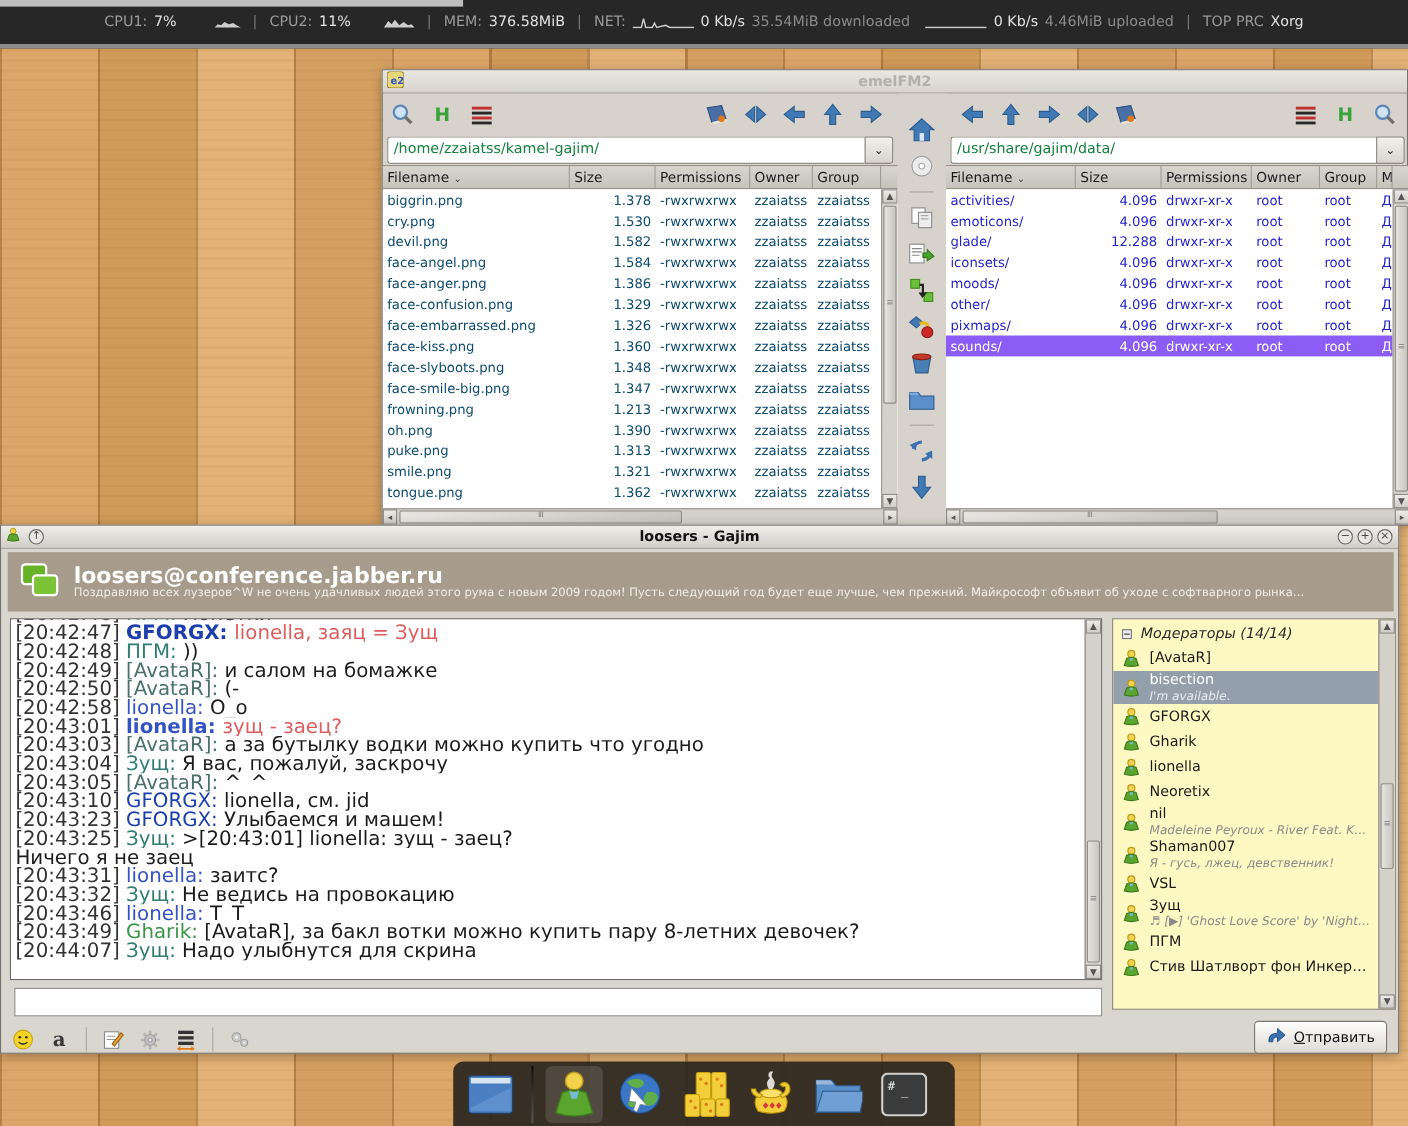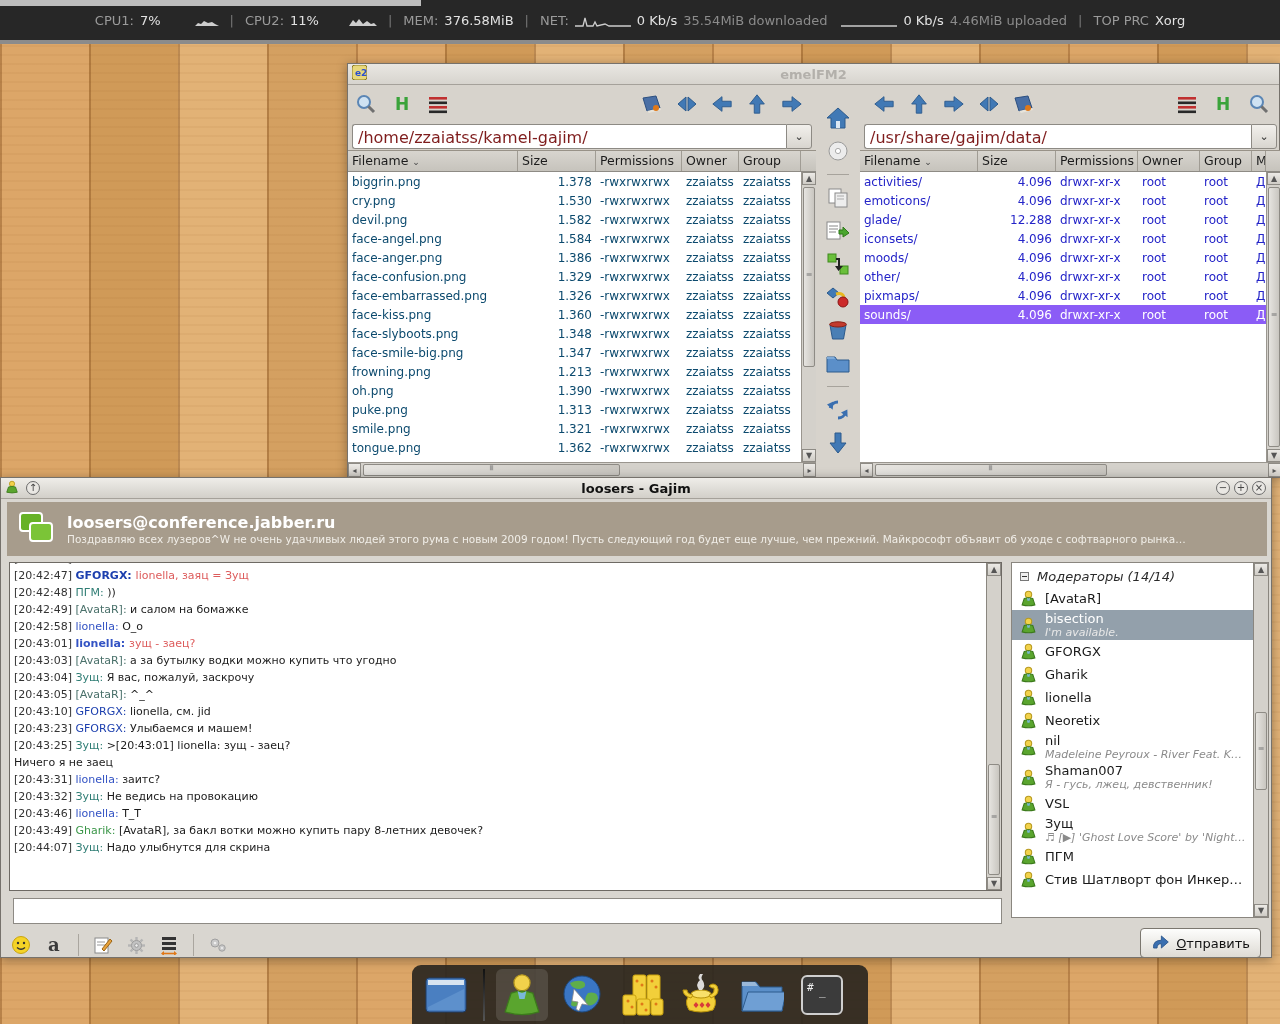--- a/index.html
+++ b/index.html
@@ -48,21 +48,21 @@
   .emel .titlebar { background:linear-gradient(#e9e7e2,#d7d4ce);align-items:center; }
   .emel .title-center { color:#b3b0ab; }
   .emel-body { position:absolute; left:0; top:21px; right:0; bottom:0; display:grid; grid-template-columns:468px 44px 421px; }
   .pane { display:flex; flex-direction:column; min-width:0; }
   .pane-toolbar { height:38px; display:flex; align-items:center; padding:0 6px; gap:10px; }
   .pane-toolbar .spring { flex:1; }
   .tool-ic { width:24px; height:24px; display:inline-flex; align-items:center; justify-content:center; }
   .pathbar { height:27px; display:flex; padding:1px 4px; }
   .path-entry {
     flex:1; background:#fff; border:1px solid #8d8a84; border-right:none; border-radius:3px 0 0 3px;
-    font-size:16px; padding:3px 5px; color:#7f1d1d; overflow:hidden; white-space:nowrap;
+    font-size:13px; padding:3px 5px; color:#15803d; overflow:hidden; white-space:nowrap;
   }
   .path-drop {
     width:26px; background:linear-gradient(#f2f0ec,#d8d5cf); border:1px solid #8d8a84;
     border-radius:0 3px 3px 0; display:flex; align-items:center; justify-content:center;
     font-size:11px; color:#333;
   }
   .cols { height:22px; display:grid; background:linear-gradient(#d8d5cf,#c6c3bc); border-top:1px solid #989288; border-bottom:1px solid #8e8b85; }
   .cols .col { border-right:1px solid #a09c94; font-size:12.5px; color:#1c1c1c; padding:2px 4px; overflow:hidden; white-space:nowrap; }
   .cols .col .chev { font-size:9px; color:#444; }
   .filelist { flex:1; background:#fff; position:relative; overflow:hidden; display:flex; }
@@ -99,31 +99,31 @@
 
   .banner {
     position:absolute; left:6px; top:24px; width:1260px; height:54px; background:#a79c8c;
     display:flex; align-items:center; padding:0 10px; overflow:hidden;
   }
   .banner-icon { width:38px; height:38px; position:relative; flex:none; margin-right:12px; }
   .bubble { position:absolute; border:2px solid #fff; background:#67b226; border-radius:4px; }
   .bubble.b1 { left:2px; top:2px; width:24px; height:20px; }
   .bubble.b2 { left:12px; top:12px; width:24px; height:20px; background:#7bc437; }
   .banner-text { min-width:0; }
-  .banner-title { color:#fff; font-weight:bold; font-size:16px; line-height:20px; }
+  .banner-title { color:#fff; font-weight:bold; font-size:20px; line-height:20px; }
   .banner-subject { color:#f1eee8; font-size:10.5px; white-space:nowrap; overflow:hidden; text-overflow:ellipsis; }
 
   .chatbox { position:absolute; left:8px; top:84px; width:993px; height:329px; border:1px solid #6e6a64; background:#fff; display:flex; overflow:hidden; }
-  .chatlines { flex:1; position:relative; top:-13px; padding:0 0 0 4px; font-size:11px; line-height:17px; color:#1c1c1c; overflow:hidden; }
+  .chatlines { flex:1; position:relative; top:-13px; padding:0 0 0 4px; font-size:18px; line-height:17px; color:#1c1c1c; overflow:hidden; }
   .msg { white-space:nowrap; overflow:hidden; }
   .msg .t { color:#333; }
   .msg .x.hl { color:#dd5c5c; }
   .msg .n.b { font-weight:bold; }
 
-  .roster { position:absolute; left:1010px; top:84px; width:258px; height:356px; border:1px solid #8a867f; background:#ffffff; display:flex; }
+  .roster { position:absolute; left:1010px; top:84px; width:258px; height:356px; border:1px solid #8a867f; background:#fef9c3; display:flex; }
   .roster-list { flex:1; overflow:hidden; padding-top:2px; }
   .rgroup { display:flex; align-items:center; gap:8px; height:22px; padding-left:8px; font-size:13px; font-style:italic; color:#2a2a2a; }
   .boxminus { width:9px; height:9px; border:1px solid #777; background:#eee; position:relative; flex:none; }
   .boxminus::after { content:""; position:absolute; left:1px; right:1px; top:3px; height:1px; background:#333; }
   .ritem { display:flex; align-items:center; gap:8px; min-height:23px; padding:1px 4px 1px 8px; }
   .ritem .p-ic { flex:none; }
   .rname { font-size:13px; color:#1a1a1a; line-height:15px; white-space:nowrap; overflow:hidden; }
   .rstatus { font-size:11px; font-style:italic; color:#8a8a8a; line-height:13px; white-space:nowrap; overflow:hidden; }
   .ritem.sel { background:#93a0ab; }
   .ritem.sel .rname { color:#fff; }
@@ -661,20 +661,21 @@
         <div class="banner-subject">Поздравляю всех лузеров^W не очень удачливых людей этого рума с новым 2009 годом! Пусть следующий год будет еще лучше, чем прежний. Майкрософт объявит об уходе с софтварного рынка…</div>
       </span>
     </div>
 
     <div class="chatbox">
       <div class="chatlines" id="chatlines">
           <div class="msg"><span class="t">[20:42:46] </span><span class="n" style="color: rgb(47, 125, 116);">ПГМ: </span><span class="x">монетки</span></div>
           <div class="msg"><span class="t">[20:42:47] </span><span class="n b" style="color: rgb(28, 63, 174);">GFORGX: </span><span class="x hl">lionella, заяц = Зущ</span></div>
           <div class="msg"><span class="t">[20:42:48] </span><span class="n" style="color: rgb(47, 125, 116);">ПГМ: </span><span class="x">))</span></div>
           <div class="msg"><span class="t">[20:42:49] </span><span class="n" style="color: rgb(73, 112, 106);">[AvataR]: </span><span class="x">и салом на бомажке</span></div>
+          <div class="msg"><span class="t">[20:42:50] </span><span class="n" style="color: rgb(73, 112, 106);">[AvataR]: </span><span class="x">(-</span></div>
           <div class="msg"><span class="t">[20:42:58] </span><span class="n" style="color: rgb(51, 83, 196);">lionella: </span><span class="x">O_o</span></div>
           <div class="msg"><span class="t">[20:43:01] </span><span class="n b" style="color: rgb(51, 83, 196);">lionella: </span><span class="x hl">зущ - заец?</span></div>
           <div class="msg"><span class="t">[20:43:03] </span><span class="n" style="color: rgb(73, 112, 106);">[AvataR]: </span><span class="x">а за бутылку водки можно купить что угодно</span></div>
           <div class="msg"><span class="t">[20:43:04] </span><span class="n" style="color: rgb(47, 125, 116);">Зущ: </span><span class="x">Я вас, пожалуй, заскрочу</span></div>
           <div class="msg"><span class="t">[20:43:05] </span><span class="n" style="color: rgb(73, 112, 106);">[AvataR]: </span><span class="x">^_^</span></div>
           <div class="msg"><span class="t">[20:43:10] </span><span class="n" style="color: rgb(28, 63, 174);">GFORGX: </span><span class="x">lionella, см. jid</span></div>
           <div class="msg"><span class="t">[20:43:23] </span><span class="n" style="color: rgb(28, 63, 174);">GFORGX: </span><span class="x">Улыбаемся и машем!</span></div>
           <div class="msg"><span class="t">[20:43:25] </span><span class="n" style="color: rgb(47, 125, 116);">Зущ: </span><span class="x">&gt;[20:43:01] lionella: зущ - заец?</span></div>
           <div class="msg"><span class="x">Ничего я не заец</span></div>
           <div class="msg"><span class="t">[20:43:31] </span><span class="n" style="color: rgb(51, 83, 196);">lionella: </span><span class="x">заитс?</span></div>

